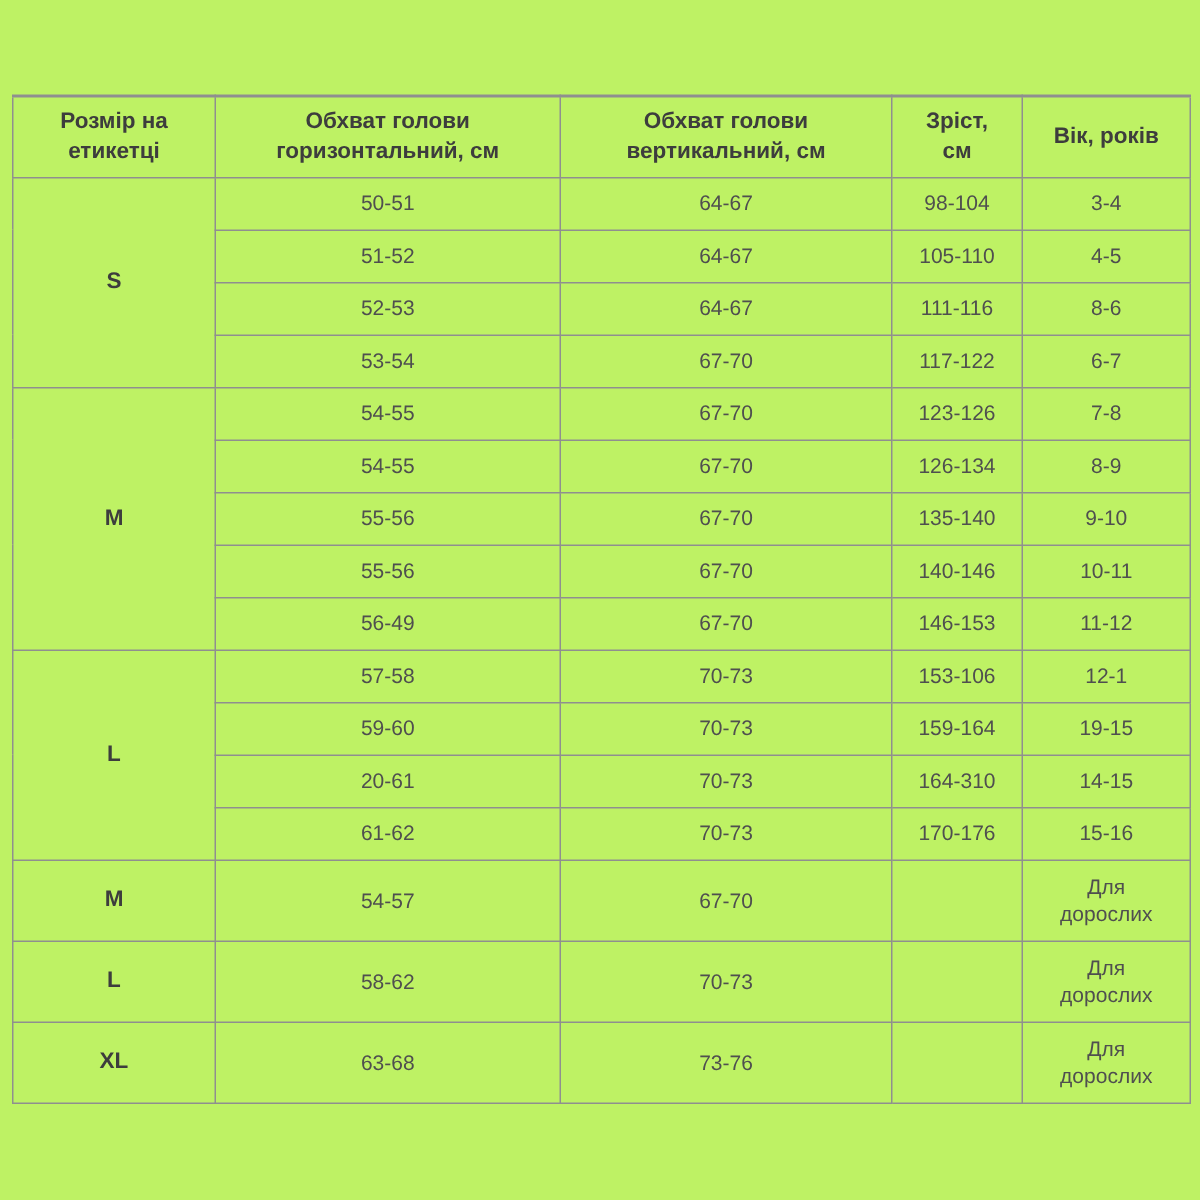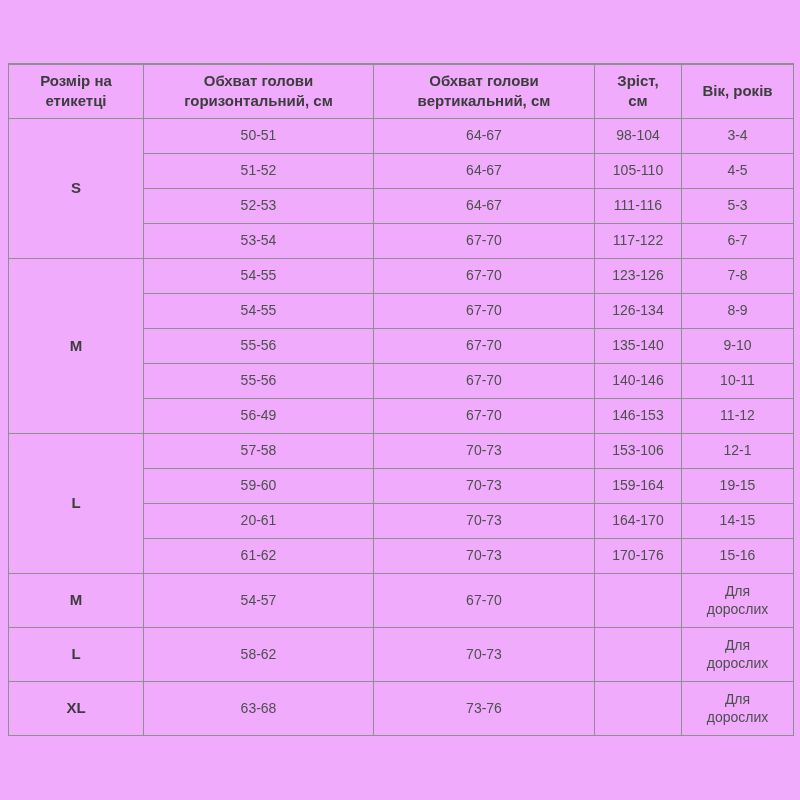--- a/index.html
+++ b/index.html
@@ -9,21 +9,21 @@
   }
   body {
     width: 800px;
     height: 800px;
     font-family: "Liberation Sans", sans-serif;
   }
   .page {
     position: relative;
     width: 800px;
     height: 800px;
-    background: #f0abfc;
+    background: #bef264;
     overflow: hidden;
   }
   table.size-chart {
     position: absolute;
     left: 8px;
     top: 63px;
     width: 785px;
     border-collapse: collapse;
     table-layout: fixed;
     border: 1px solid var(--border-color, #8f8f8f);
@@ -98,21 +98,21 @@
         <tr>
           <td>51-52</td>
           <td>64-67</td>
           <td>105-110</td>
           <td>4-5</td>
         </tr>
         <tr>
           <td>52-53</td>
           <td>64-67</td>
           <td>111-116</td>
-          <td>5-3</td>
+          <td>8-6</td>
         </tr>
         <tr>
           <td>53-54</td>
           <td>67-70</td>
           <td>117-122</td>
           <td>6-7</td>
         </tr>
         <tr>
           <td rowspan="5" class="size-label">M</td>
           <td>54-55</td>
@@ -153,21 +153,21 @@
         </tr>
         <tr>
           <td>59-60</td>
           <td>70-73</td>
           <td>159-164</td>
           <td>19-15</td>
         </tr>
         <tr>
           <td>20-61</td>
           <td>70-73</td>
-          <td>164-170</td>
+          <td>164-310</td>
           <td>14-15</td>
         </tr>
         <tr>
           <td>61-62</td>
           <td>70-73</td>
           <td>170-176</td>
           <td>15-16</td>
         </tr>
         <tr class="adult">
           <td rowspan="1" class="size-label">M</td>

